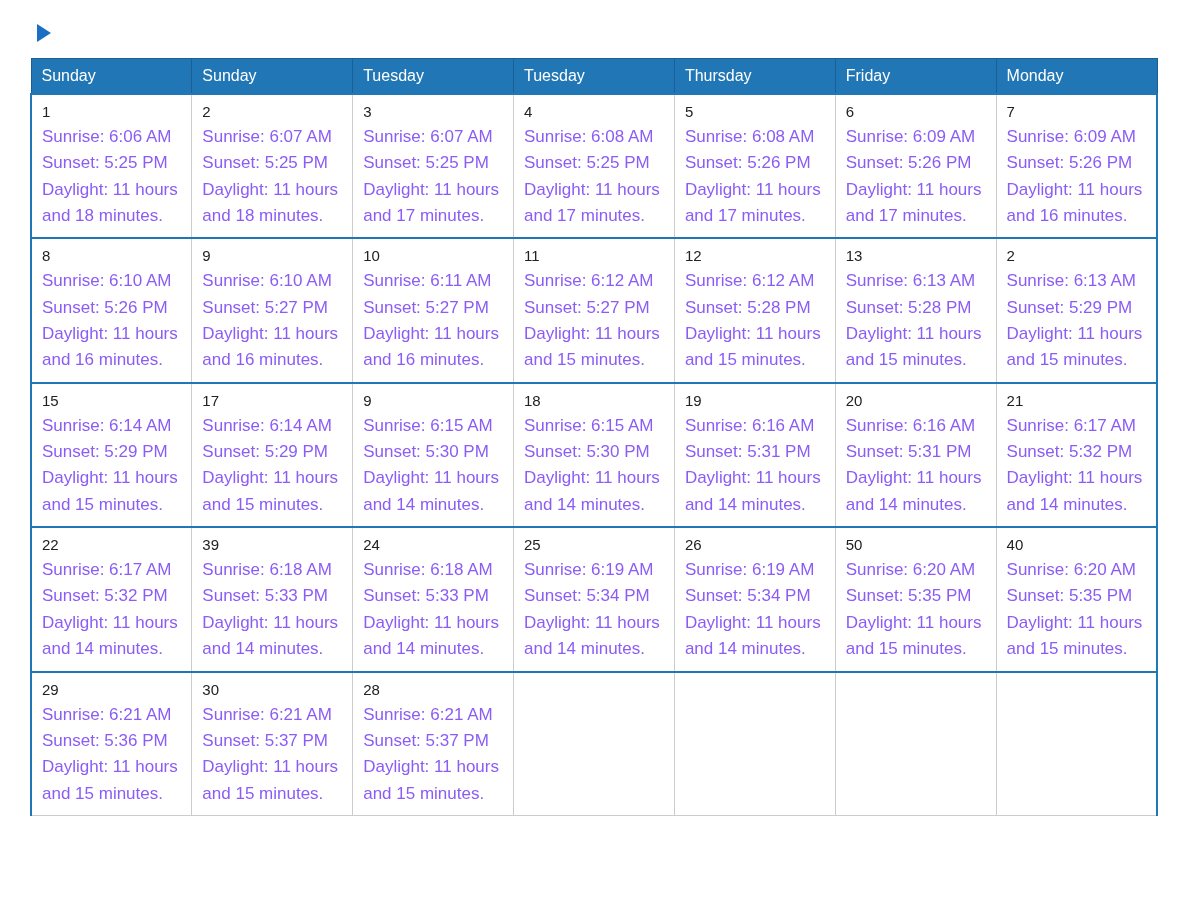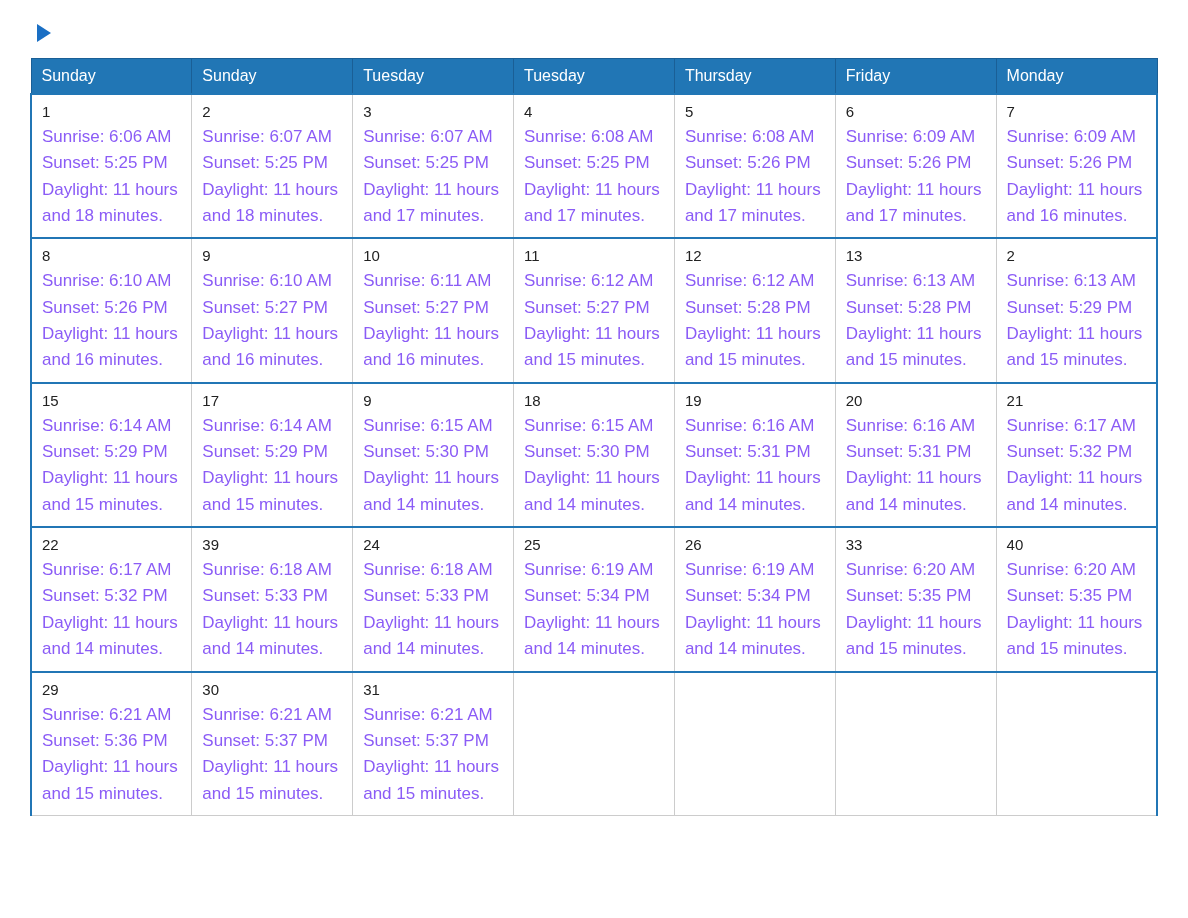--- a/index.html
+++ b/index.html
@@ -247,39 +247,39 @@
         </td>
         <td>
           <span class="day-num">25</span>
           <div class="day-info">Sunrise: 6:19 AM<br>Sunset: 5:34 PM<br>Daylight: 11 hours<br>and 14 minutes.</div>
         </td>
         <td>
           <span class="day-num">26</span>
           <div class="day-info">Sunrise: 6:19 AM<br>Sunset: 5:34 PM<br>Daylight: 11 hours<br>and 14 minutes.</div>
         </td>
         <td>
-          <span class="day-num">33</span>
+          <span class="day-num">50</span>
           <div class="day-info">Sunrise: 6:20 AM<br>Sunset: 5:35 PM<br>Daylight: 11 hours<br>and 15 minutes.</div>
         </td>
         <td>
           <span class="day-num">40</span>
           <div class="day-info">Sunrise: 6:20 AM<br>Sunset: 5:35 PM<br>Daylight: 11 hours<br>and 15 minutes.</div>
         </td>
       </tr>
       <tr class="week-row">
         <td>
           <span class="day-num">29</span>
           <div class="day-info">Sunrise: 6:21 AM<br>Sunset: 5:36 PM<br>Daylight: 11 hours<br>and 15 minutes.</div>
         </td>
         <td>
           <span class="day-num">30</span>
           <div class="day-info">Sunrise: 6:21 AM<br>Sunset: 5:37 PM<br>Daylight: 11 hours<br>and 15 minutes.</div>
         </td>
         <td>
-          <span class="day-num">31</span>
+          <span class="day-num">28</span>
           <div class="day-info">Sunrise: 6:21 AM<br>Sunset: 5:37 PM<br>Daylight: 11 hours<br>and 15 minutes.</div>
         </td>
         <td class="empty-cell"></td>
         <td class="empty-cell"></td>
         <td class="empty-cell"></td>
         <td class="empty-cell"></td>
       </tr>
     </tbody>
 </table>
 

